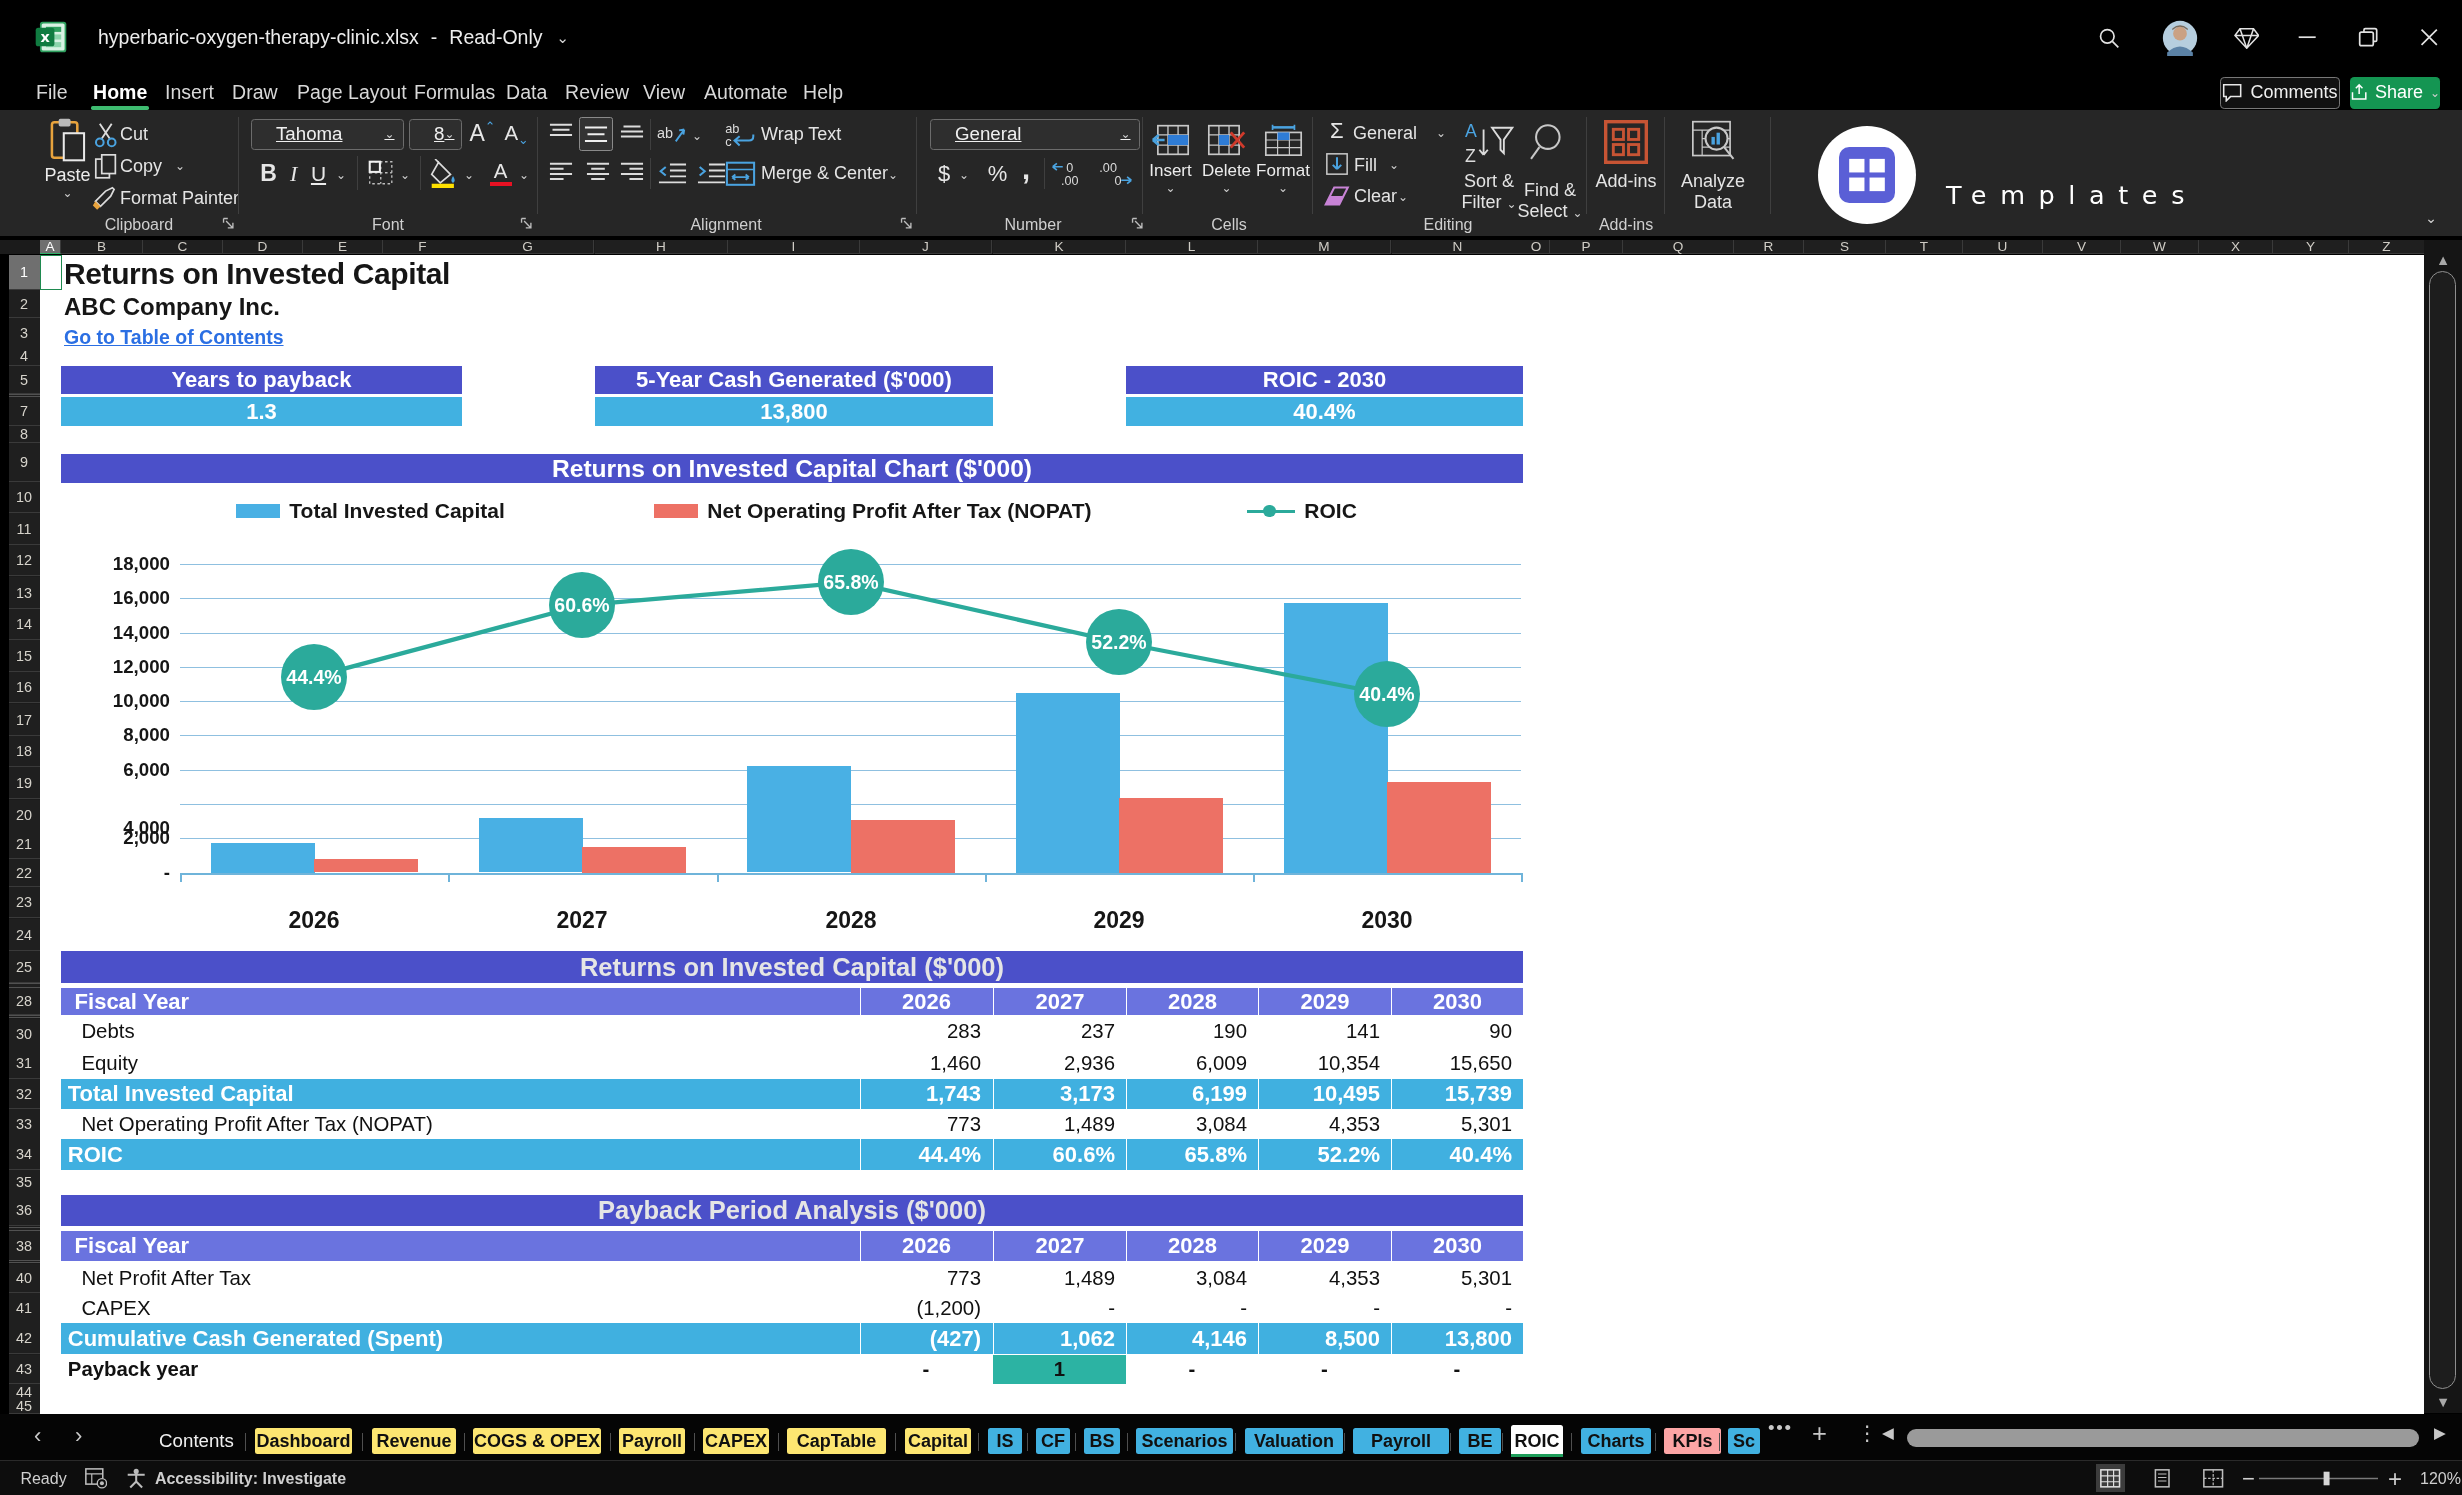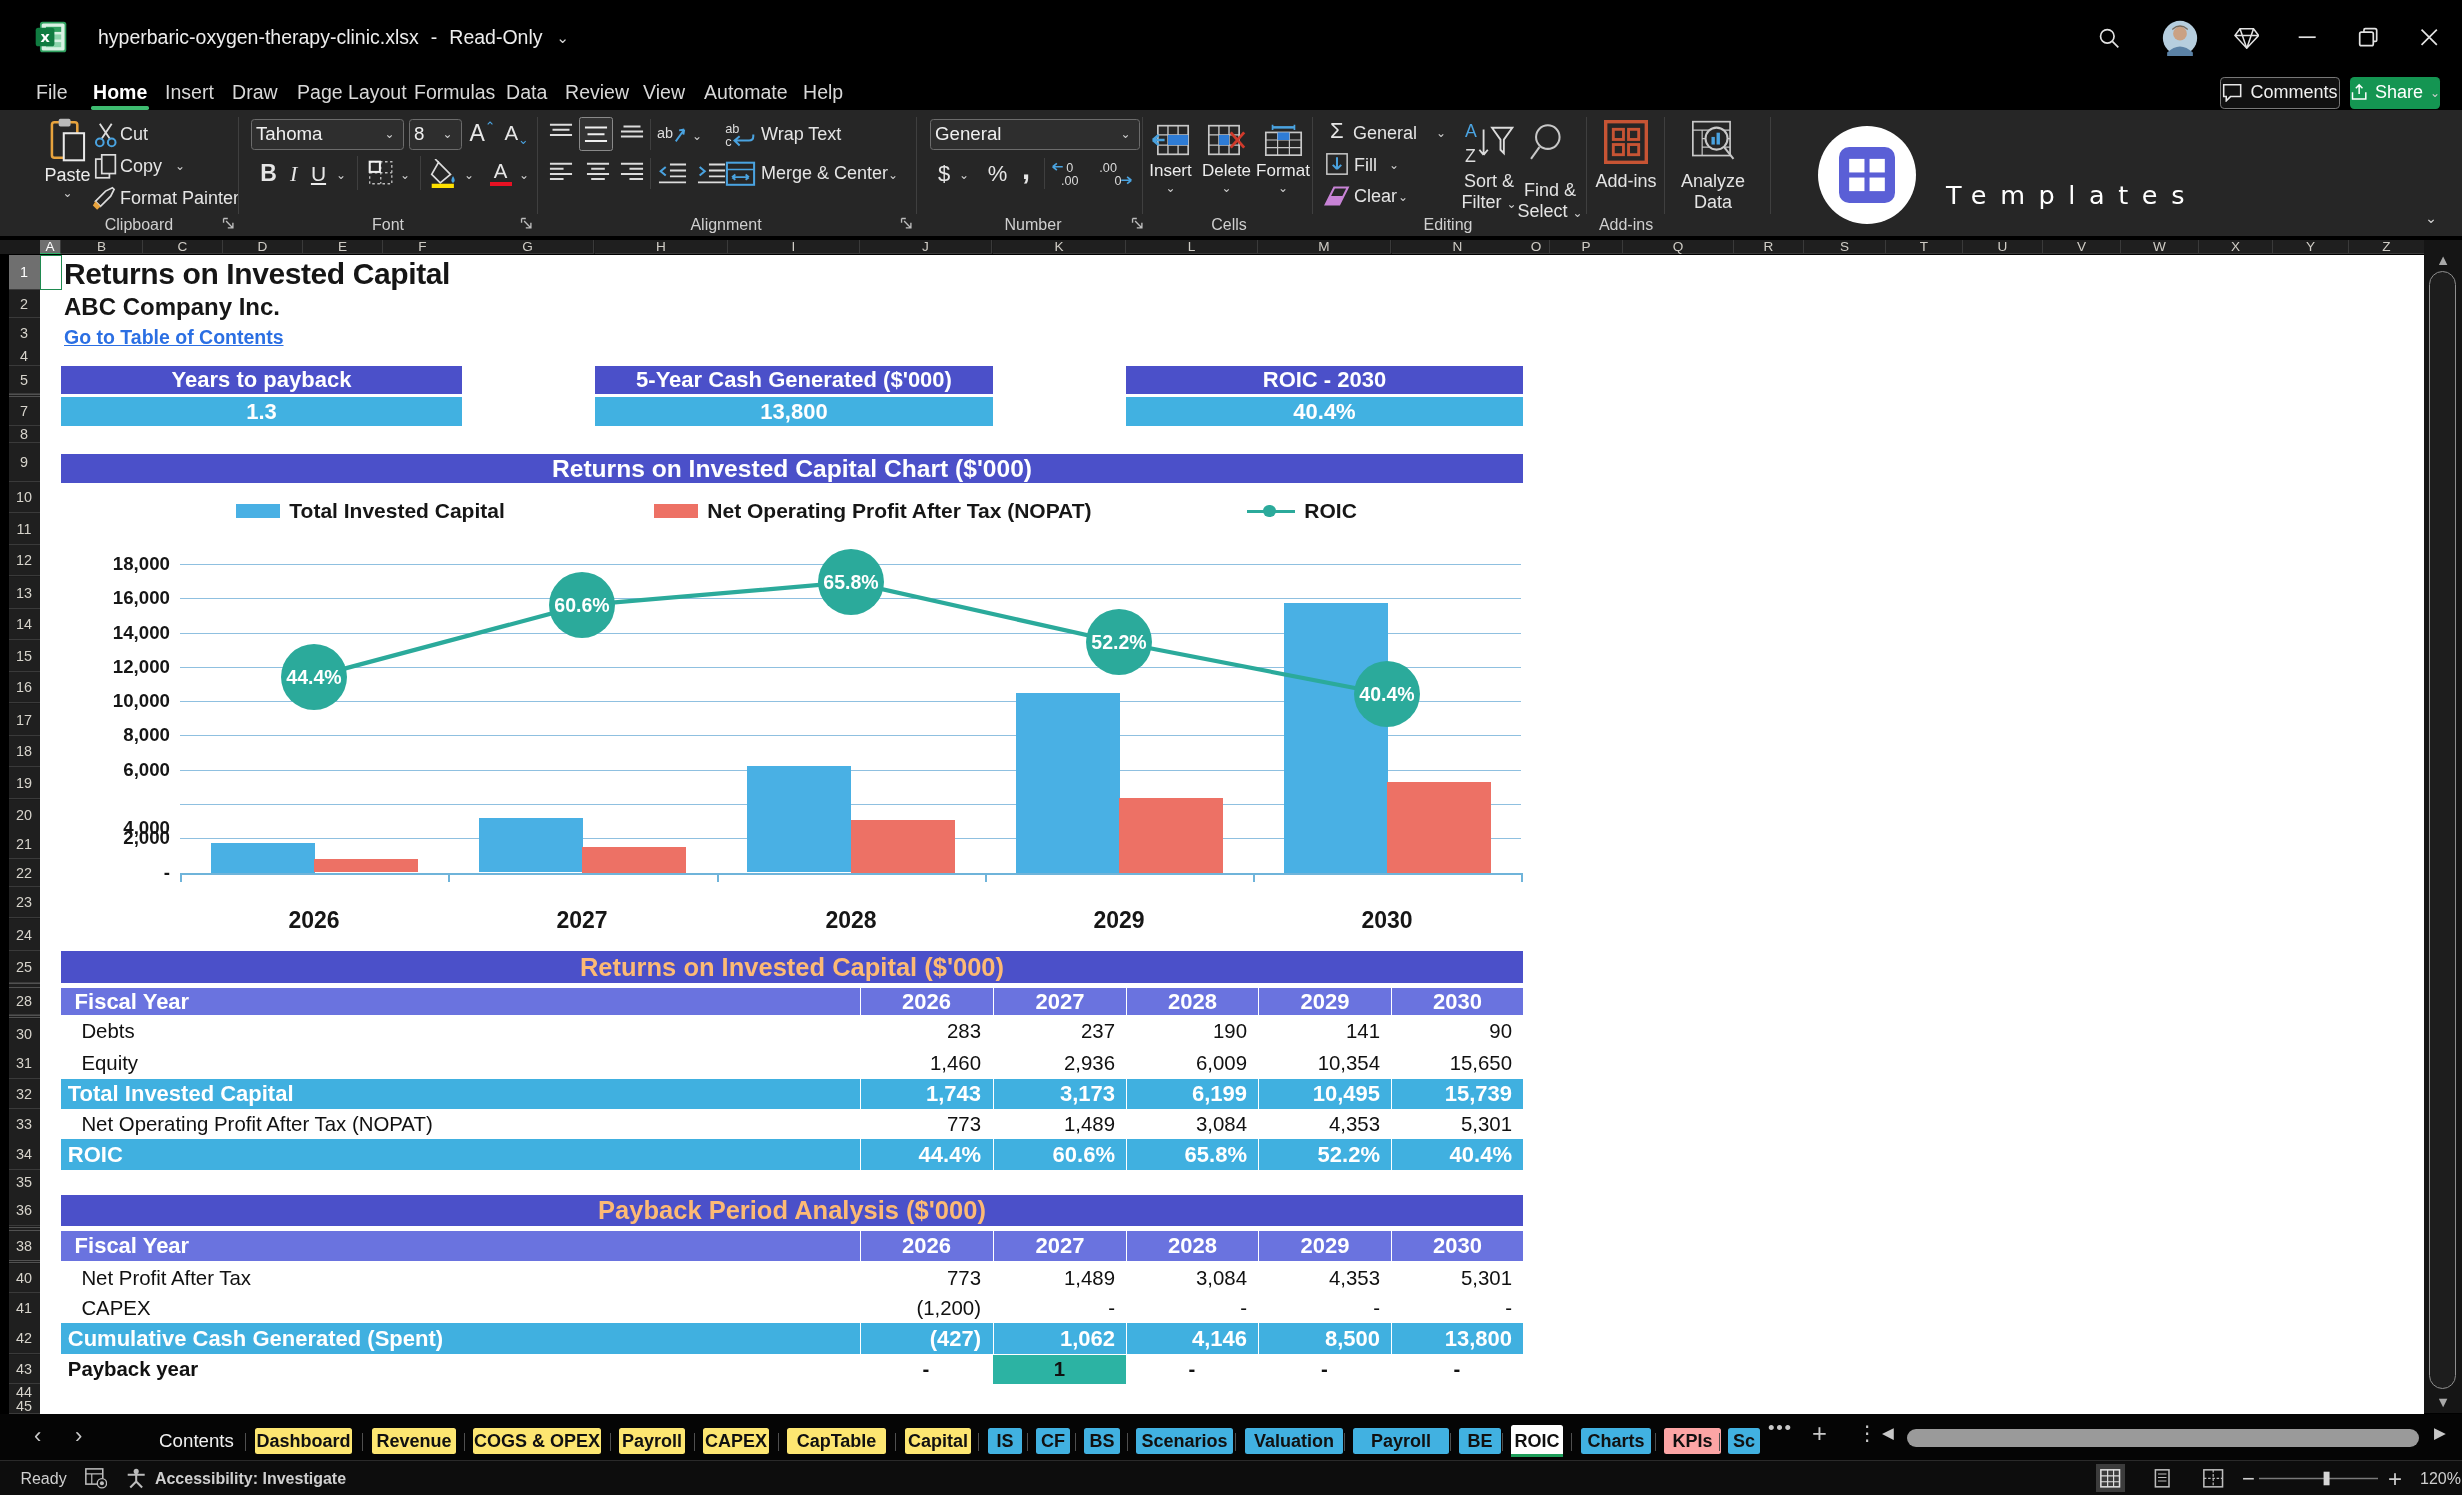--- a/index.html
+++ b/index.html
@@ -30,21 +30,21 @@
   
   .ribbon { left:0; top:110px; width:2462px; height:126px; background:#262626; }
   .rsep { position:absolute; top:6.8px; width:0.8px; height:97px; background:#3f3f3f; }
   .rglabel { position:absolute; top:106px; height:17px; font-size:16px; color:#cfcfcf; text-align:center; transform:translateX(-50%); }
   .rlaunch { position:absolute; top:106px; width:15.3px; height:15.3px; color:#bdbdbd; }
   .ricon-txt { color:#e6e6e6; }
   .rlbl { position:absolute; color:#e4e4e4; font-size:18px; white-space:nowrap; }
   .chev { color:#cfcfcf; font-size:12px; }
   .rchev { position:absolute; color:#cfcfcf; font-size:12px; }
   .combo { position:absolute; border:0.8px solid #6c6c6c; border-radius:3.4px; background:#2e2e2e; color:#f0f0f0;
-           display:flex; align-items:center; font-size:18.7px; padding-left:4px; }
+           display:flex; align-items:center; font-size:18.7px; padding-left:24px;text-decoration:underline; }
   .combo .cchev { margin-left:auto; margin-right:8.5px; font-size:12px; color:#cfcfcf; }
   .fbtn { position:absolute; display:flex; align-items:center; justify-content:center; color:#ececec; }
   .selbox { border:0.8px solid #8a8a8a; border-radius:2.5px; background:#333; }
   .biglbl { position:absolute; text-align:center; color:#e4e4e4; font-size:18px; transform:translateX(-50%); white-space:nowrap; }
 
   
   .colheads { left:0; top:240px; width:2462px; height:14.4px; background:#1b1b1b; }
   .ch { position:absolute; top:0; height:14.4px; border-right:0.8px solid #3a3a3a; border-bottom:0.8px solid #3a3a3a;
         color:#d0cdc6; font-size:13.6px; display:flex; align-items:center; justify-content:center; background:#1f1f1f; }
   .ch.sel { background:#6f6f6f; color:#fff; border-bottom:1.7px solid #2faf67; }
@@ -68,21 +68,21 @@
   .chart-title { position:absolute; left:21px; top:199px; width:1462px; height:29px; background:#4b50c9; color:#fff;
                  font-weight:bold; font-size:24.6px; display:flex; align-items:center; justify-content:center; }
   .leg { position:absolute; display:flex; align-items:center; gap:9.3px; font-size:21px; font-weight:bold; color:#161616; }
   .gline { position:absolute; height:1.4px; background:#8fc0e0; }
   .axis { position:absolute; background:#6fb4da; }
   .ylab { position:absolute; width:102px; text-align:right; font-size:18.7px; font-weight:bold; color:#161616; transform:translateY(-50%); }
   .xlab { position:absolute; font-size:23px; font-weight:bold; color:#161616; transform:translateX(-50%); }
   .bar { position:absolute; }
   .roic-pt { position:absolute; width:66px; height:66px; border-radius:50%; background:#2baa9b; color:#fff;
              font-weight:bold; font-size:19.5px; display:flex; align-items:center; justify-content:center; transform:translate(-50%,-50%); }
-  .tbl-title { position:absolute; background:#4b50c9; color:#fdba74; font-weight:bold; font-size:25.5px; display:flex; align-items:center; justify-content:center; }
+  .tbl-title { position:absolute; background:#4b50c9; color:#e5e5e5; font-weight:bold; font-size:25.5px; display:flex; align-items:center; justify-content:center; }
   .fy-row { position:absolute; background:#6a73df; color:#fff; font-weight:bold; font-size:22px; }
   .fy-lab { position:absolute; left:13.6px; top:0; bottom:0; display:flex; align-items:center; }
   .fy-year { position:absolute; top:0; bottom:0; display:flex; align-items:center; justify-content:center; border-left:1.7px solid #fff; }
   .trow { position:absolute; font-size:20.4px; color:#111; }
   .trow .lab { position:absolute; top:0; bottom:0; display:flex; align-items:center; }
   .trow .val { position:absolute; top:0; bottom:0; display:flex; align-items:center; justify-content:flex-end; padding-right:11px; }
   .trow.hl { background:#40b0e0; color:#fff; font-weight:bold; font-size:22px; }
   .trow.hl .val { border-left:1.7px solid #fff; }
   .trow.pb { font-weight:bold; }
   .trow.pb .val { justify-content:center; padding-right:0; }

